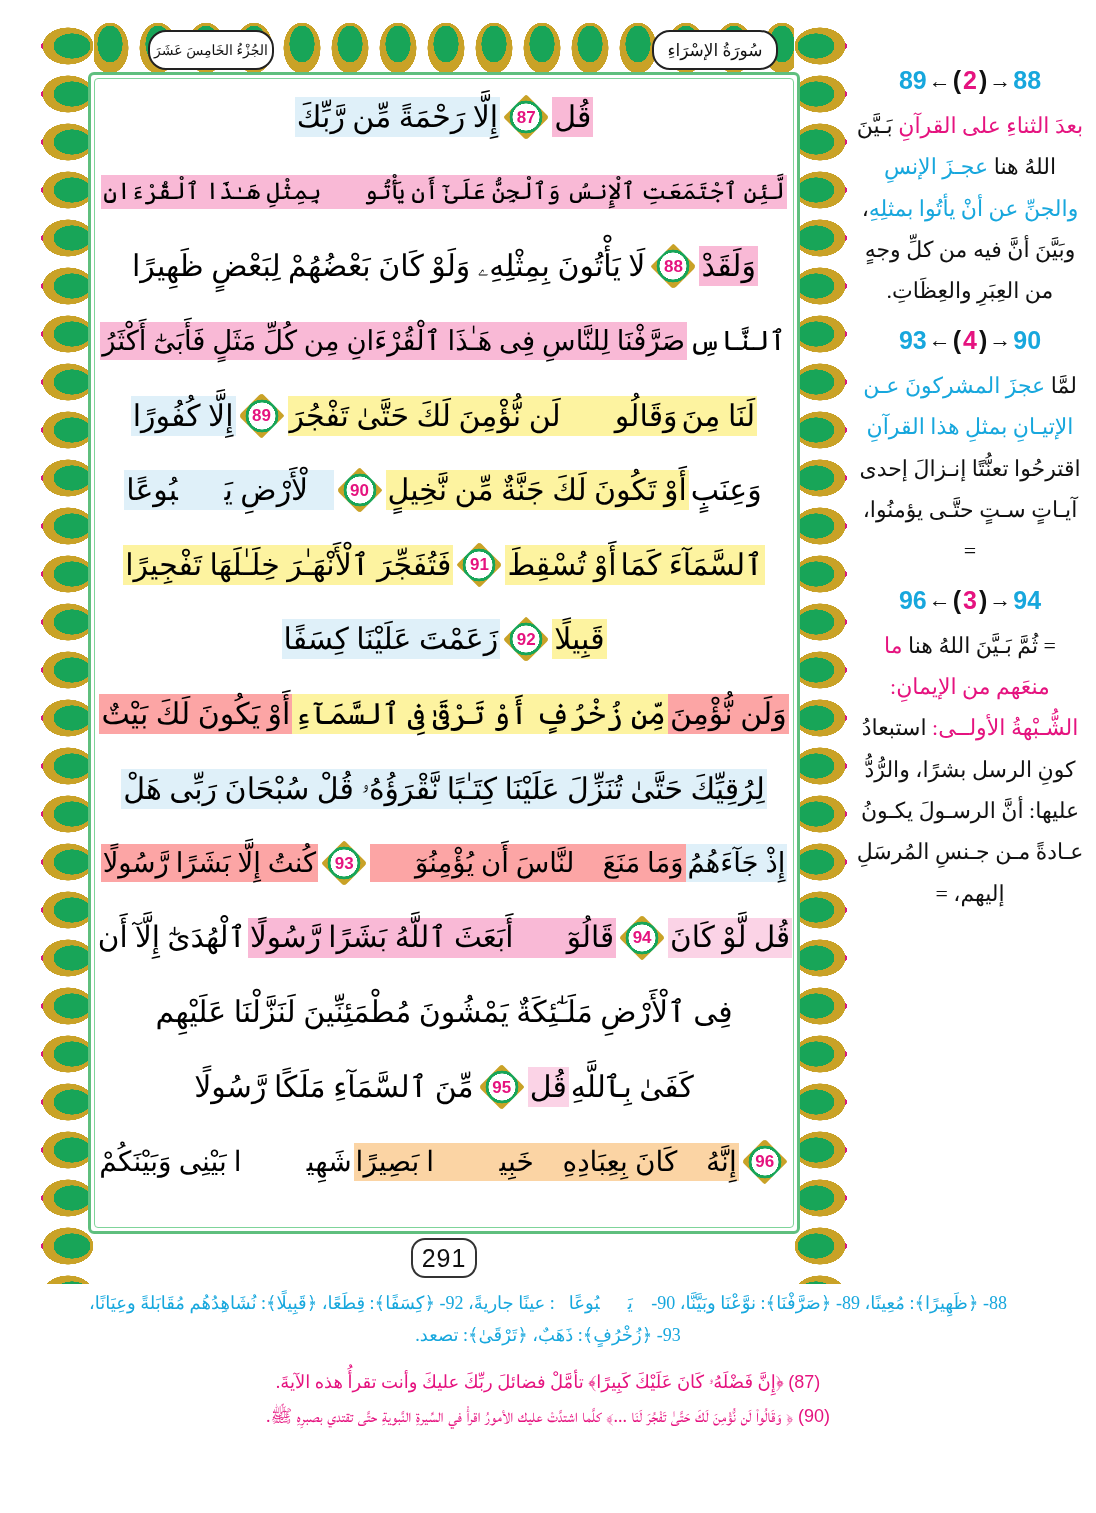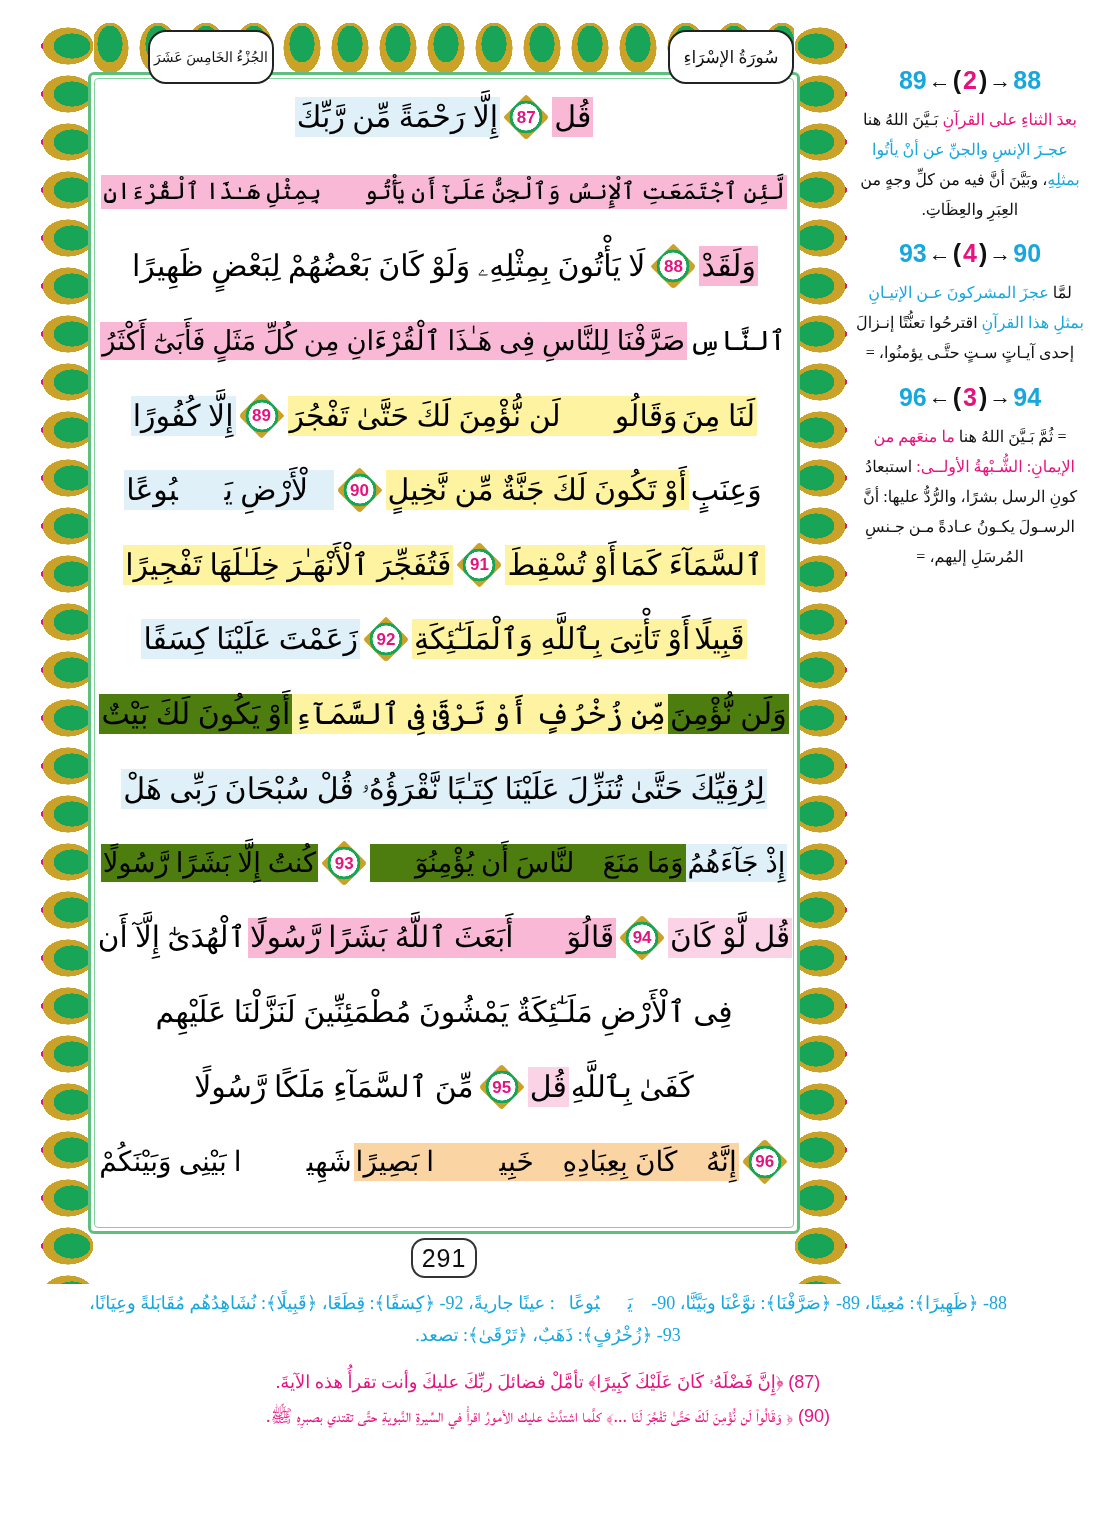--- a/index.html
+++ b/index.html
@@ -79,32 +79,32 @@
   .inner-rule::after {
     content:"";
     position:absolute; inset:3px;
     border:1px solid #7fd49a;
     border-radius:4px;
   }
 
   
   .cartouche {
     position: absolute; top: 8px;
-    height: 54px;
+    height: 40px;
     background: #fff;
     border: 2px solid #222;
     border-radius: 18px;
     display: flex; align-items: center; justify-content: center;
     font-size: 17px; color: #111;
     font-family: "Liberation Serif", serif;
     white-space: nowrap;
     padding: 0 10px;
     z-index: 5;
   }
-  .cart-surah { right: 56px;  width: 126px; margin-left: 16px; }
+  .cart-surah { right: 72px;  width: 126px; margin-left: 16px; }
   .cart-juz   { left: 110px;  width: 126px; font-size: 14px; }
 
   
   .page-num {
     position: absolute;
     bottom: 6px; left: 50%; transform: translateX(-50%);
     width: 66px; height: 40px;
     background: #fff;
     border: 2px solid #333;
     border-radius: 14px;
@@ -135,21 +135,21 @@
     position: relative;
   }
   .seg { padding: 5px 2px; display: inline-block; }
 
   
   .hl-green  { background: #d9e8a8; }
   .hl-pink   { background: #f9b9d6; }
   .hl-pinkl  { background: #fbd3e6; }
   .hl-yellow { background: #fdf3a0; }
   .hl-blue   { background: #dff0f9; }
-  .hl-grey   { background: #4d7c0f; }
+  .hl-grey   { background: #fca5a5; }
   .hl-orange { background: #fbd4a4; }
   .hl-none   { background: transparent; }
 
   
   .ayah-mark {
     display: inline-flex;
     align-items: center; justify-content: center;
     width: 46px; height: 46px;
     margin: 0 3px;
     position: relative;
@@ -176,21 +176,21 @@
     font-weight: bold; font-size: 25px;
     color: #17a7dd;
     margin: 4px 0 10px 0;
     direction: ltr;
   }
   .side-head .paren { color: #111; }
   .side-head .gnum  { color: #e5137f; }
   .side-head .arrow { color: #111; font-size: 22px; }
 
   .side-para {
-    font-size: 16px;
+    font-size: 22px;
     line-height: 1.88;
     color: #111;
     text-align: center;
     margin: 0 0 14px 0;
     direction: rtl;
     font-family: "Liberation Serif", "DejaVu Serif", serif;
   }
   .c-pink { color: #e5137f; }
   .c-blue { color: #17a7dd; }
   .c-black { color: #111; }
@@ -287,21 +287,20 @@
           <span class="seg hl-yellow">ٱلسَّمَآءَ كَمَا</span>
           <span class="seg hl-yellow">أَوْ تُسْقِطَ</span>
           <span class="ayah-mark">
             <span class="rosette"></span>
             <span class="num">91</span>
           </span>
           <span class="seg hl-yellow">فَتُفَجِّرَ ٱلْأَنْهَـٰرَ خِلَـٰلَهَا تَفْجِيرًا</span>
         </div>
         <div class="ayah-line">
           <span class="seg hl-yellow">قَبِيلًا</span>
-          <span class="seg hl-yellow">أَوْ تَأْتِىَ بِٱللَّهِ وَٱلْمَلَـٰٓئِكَةِ</span>
           <span class="ayah-mark">
             <span class="rosette"></span>
             <span class="num">92</span>
           </span>
           <span class="seg hl-blue">زَعَمْتَ عَلَيْنَا كِسَفًا</span>
         </div>
         <div class="ayah-line">
           <span class="seg hl-grey">وَلَن نُّؤْمِنَ</span>
           <span class="seg hl-yellow">مِّن زُخْرُفٍ أَوْ تَرْقَىٰ فِى ٱلسَّمَآءِ</span>
           <span class="seg hl-grey">أَوْ يَكُونَ لَكَ بَيْتٌ</span>

